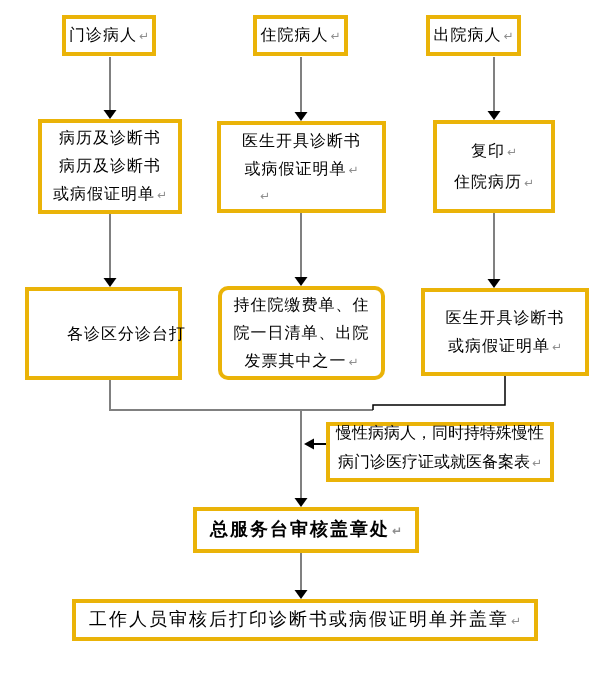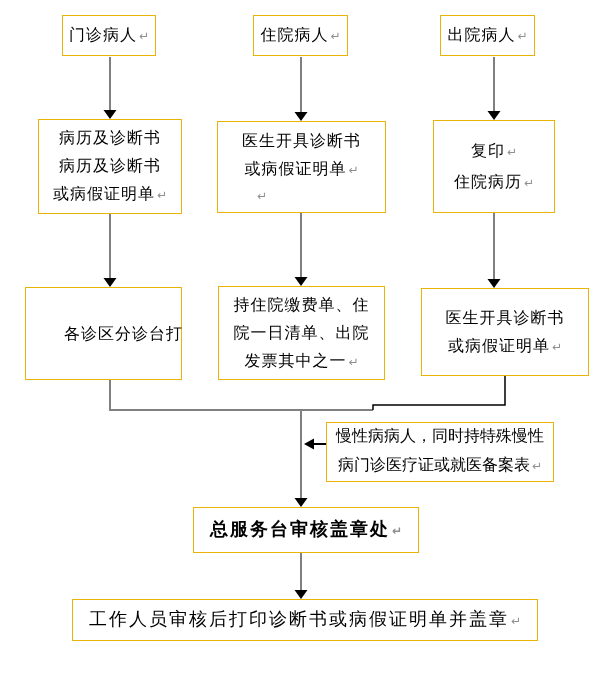--- a/index.html
+++ b/index.html
@@ -13,21 +13,21 @@
     overflow: hidden;
   }
   .connectors {
     position: absolute;
     left: 0; top: 0;
     width: 610px; height: 679px;
   }
   .node {
     position: absolute;
     box-sizing: border-box;
-    border: 1px solid #eab308;
+    border: 4px solid #eab308;
     background: #ffffff;
     display: flex;
     flex-direction: column;
     justify-content: center;
     align-items: center;
     font-size: 16px;
     line-height: 28px;
     letter-spacing: 1px;
     text-align: center;
   }
@@ -36,26 +36,26 @@
   .mark {
     color: #8f8f8f;
     font-size: 12px;
     letter-spacing: 0;
     margin-left: 2px;
     font-family: "DejaVu Sans", sans-serif;
   }
   
   .b-outpatient              { left: 62px;  top: 15px;  width: 94px;  height: 41px; }
   .b-inpatient               { left: 253px; top: 15px;  width: 95px;  height: 41px; justify-content: center; }
-  .b-discharged              { left: 440px; top: 15px;  width: 95px;  height: 41px; }
+  .b-discharged              { left: 426px; top: 15px;  width: 95px;  height: 41px; }
   .b-outpatient-doctor-issue { left: 38px;  top: 119px; width: 144px; height: 95px; }
   .b-inpatient-doctor-issue  { left: 217px; top: 121px; width: 169px; height: 92px; }
   .b-copy-record             { left: 433px; top: 120px; width: 122px; height: 93px; line-height: 30px; }
   .b-triage-print            { left: 25px;  top: 287px; width: 157px; height: 93px; padding-left: 38px; }
-  .b-hold-document           { left: 218px; top: 286px; width: 167px; height: 94px; }
+  .b-hold-document           { left: 218px; top: 286px; width: 167px; height: 94px; border-radius: 10px; }
   .b-discharged-doctor-issue { left: 421px; top: 288px; width: 168px; height: 88px; }
   .b-service-desk            { left: 193px; top: 507px; width: 226px; height: 46px; font-size: 18px; letter-spacing: 2px; font-weight: bold; }
   .b-chronic-note            { left: 326px; top: 422px; width: 228px; height: 60px; line-height: 29px; letter-spacing: 0; justify-content: flex-end; }
   .b-staff-stamp             { left: 72px;  top: 599px; width: 466px; height: 42px; font-size: 18px; letter-spacing: 2px; }
 </style>
 </head>
 <body>
 
 <div class="canvas">
 

